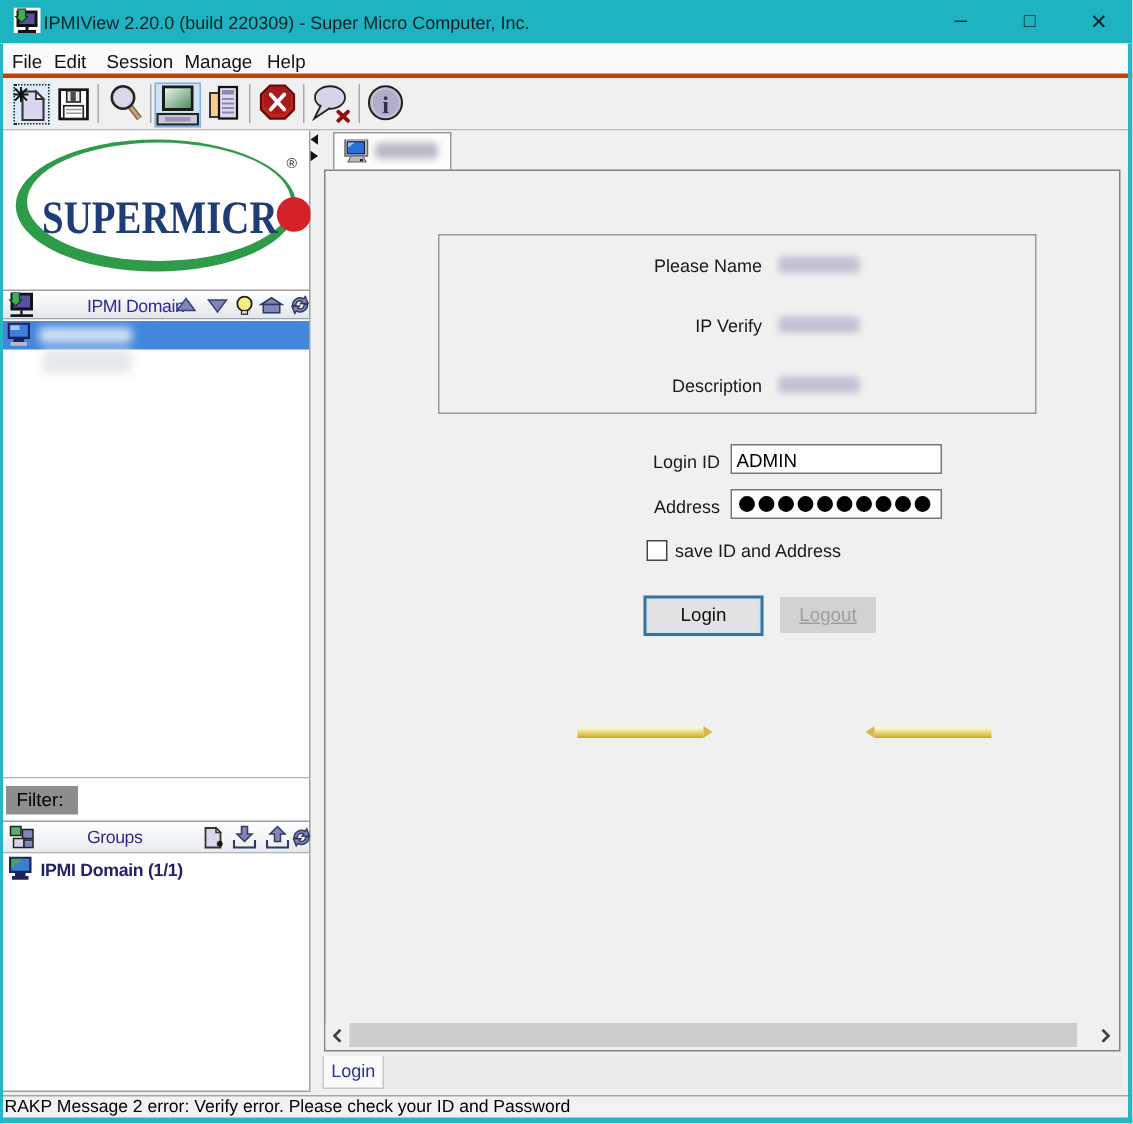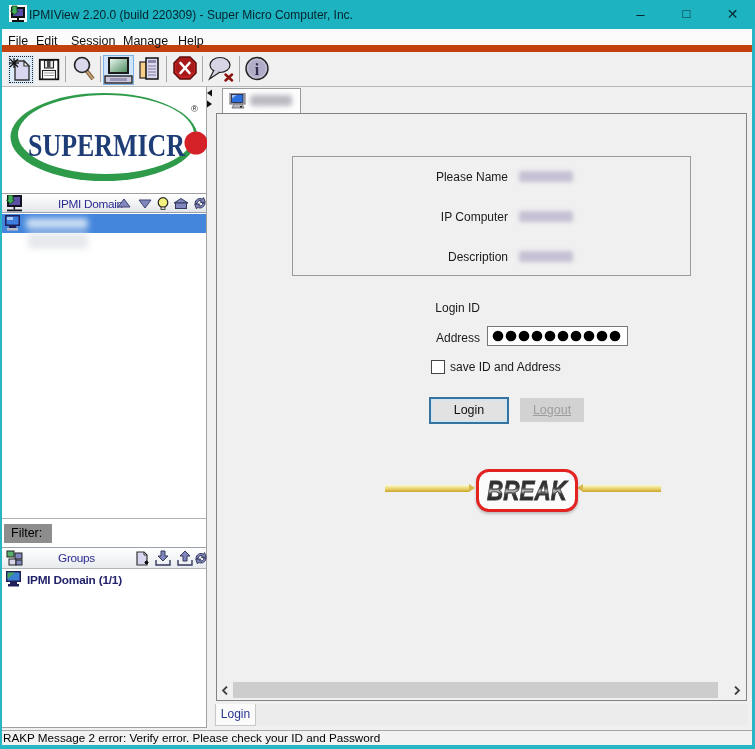--- a/index.html
+++ b/index.html
@@ -6,21 +6,21 @@
 html,body { width:755px; height:749px; }
 body { position:relative; font-family:"Liberation Sans", sans-serif; background:#f0f0f0; overflow:hidden; }
 .abs { position:absolute; }
 
 
 #titlebar { left:0; top:0; width:755px; height:29px; background:#1db3c1; }
 #title-text { left:29px; top:8px; font-size:12px; color:#05222a; }
 .winbtn { top:0px; width:45px; height:29px; color:#0b2830; font-size:15px; text-align:center; line-height:28px; }
 
 
-#menubar { left:0; top:29px; width:755px; height:23px; background:#fbfbfb; border-bottom:7px solid #c2410c; }
+#menubar { left:0; top:29px; width:755px; height:23px; background:#fbfbfb; border-bottom:3px solid #c2410c; }
 .menuitem { position:absolute; top:5px; font-size:12.5px; color:#111; }
 
 
 #toolbar { left:0; top:53px; width:755px; height:34px; background:#f0f0f0; border-bottom:1px solid #b9b9b9; }
 .tsep { position:absolute; top:3px; width:1px; height:26px; background:#a8a8a8; }
 .tbtn { position:absolute; top:2px; }
 
 
 #edge-left { left:0; top:29px; width:2px; height:720px; background:#28b6c4; z-index:50; }
 #edge-right { left:752px; top:29px; width:3px; height:720px; background:#28b6c4; z-index:50; }
@@ -284,26 +284,27 @@
       <rect x="2.5" y="1.5" width="11.5" height="8" fill="#2a6ee0" stroke="#223" stroke-width="0.8"></rect>
       <path d="M3 2 l4.5 0 l-4.5 3.5 Z" fill="#9cc0f4"></path>
       <path d="M5 11 l8 0 l2 4 l-12 0 Z" fill="#b9b6c4" stroke="#666" stroke-width="0.8"></path>
       <rect x="11" y="13" width="2" height="1.5" fill="#222"></rect>
     </svg>
     <div class="blursoft" style="left:27px; top:6px; width:42px; height:11px; background:#b4b2bc; opacity:0.9; filter:blur(2.5px);"></div>
   </div>
   <div id="scrollpane">
     <div id="infobox"></div>
     <span class="formlabel" style="right:238px; top:56px;">Please Name</span>
-    <span class="formlabel" style="right:238px; top:96px;">IP Computer</span>
+    <span class="formlabel" style="right:238px; top:96px;">IP Verify</span>
     <span class="formlabel" style="right:238px; top:136px;">Description</span>
     <div class="blurval" style="left:302px; top:57px;"></div>
     <div class="blurval" style="left:302px; top:97px;"></div>
     <div class="blurval" style="left:302px; top:137px;"></div>
     <span class="formlabel" style="right:266px; top:187px;">Login ID</span>
+    <div class="input" style="left:270px; top:182px; width:141px; height:20px; font-size:12.5px; padding:3px 0 0 3px;">ADMIN</div>
     <span class="formlabel" style="right:266px; top:217px;">Address</span>
     <div class="input" style="left:270px; top:212px; width:141px; height:20px;">
       <svg width="139" height="18" viewBox="0 0 139 18">
         <g fill="#000">
           <circle cx="10" cy="9" r="5.3"></circle>
             <circle cx="23" cy="9" r="5.3"></circle>
             <circle cx="36" cy="9" r="5.3"></circle>
           <circle cx="49" cy="9" r="5.3"></circle>
             <circle cx="62" cy="9" r="5.3"></circle>
             <circle cx="75" cy="9" r="5.3"></circle>
@@ -315,34 +316,20 @@
       </svg>
     </div>
     <div class="input" style="left:214px; top:246px; width:14px; height:14px; border-color:#444;"></div>
     <span class="formlabel" style="left:233px; top:246px;">save ID and Address</span>
     <div id="btn-login">Login</div>
     <div id="btn-logout">Logout</div>
     <div class="goldline" style="left:168px; top:371px; width:84px;"></div>
     <div class="goldtip" style="left:252px; top:370px; border-top:4.5px solid transparent; border-bottom:4.5px solid transparent; border-left:6px solid #d8b84a;"></div>
     <div class="goldline" style="left:366px; top:371px; width:78px;"></div>
     <div class="goldtip" style="left:360px; top:370px; border-top:4.5px solid transparent; border-bottom:4.5px solid transparent; border-right:6px solid #d8b84a;"></div>
-    <div id="breakbox">
-      <svg width="96" height="37" viewBox="0 0 96 37">
-        <defs>
-          <linearGradient id="metal" x1="0" y1="0" x2="0" y2="1">
-            <stop offset="0" stop-color="#1c1c1c"></stop>
-            <stop offset="0.40" stop-color="#3c3c3c"></stop>
-            <stop offset="0.50" stop-color="#c8c8c8"></stop>
-            <stop offset="0.60" stop-color="#3a3a3a"></stop>
-            <stop offset="1" stop-color="#181818"></stop>
-          </linearGradient>
-        </defs>
-        <text x="48" y="28" text-anchor="middle" font-family="Liberation Sans,sans-serif" font-size="27" font-weight="bold" font-style="italic" fill="url(#metal)" stroke="#3a3a3a" stroke-width="0.8" textLength="80" lengthAdjust="spacingAndGlyphs">BREAK</text>
-      </svg>
-    </div>
     <div id="hscroll">
       <svg style="position:absolute; left:4px; top:4px;" width="8" height="9" viewBox="0 0 8 9">
           <path d="M6 0.5 L2 4.5 L6 8.5" fill="none" stroke="#404040" stroke-width="1.8"></path>
         </svg>
       <div id="hthumb"></div>
       <svg style="position:absolute; left:516px; top:4px;" width="8" height="9" viewBox="0 0 8 9">
           <path d="M2 0.5 L6 4.5 L2 8.5" fill="none" stroke="#404040" stroke-width="1.8"></path>
         </svg>
     </div>
   </div>

